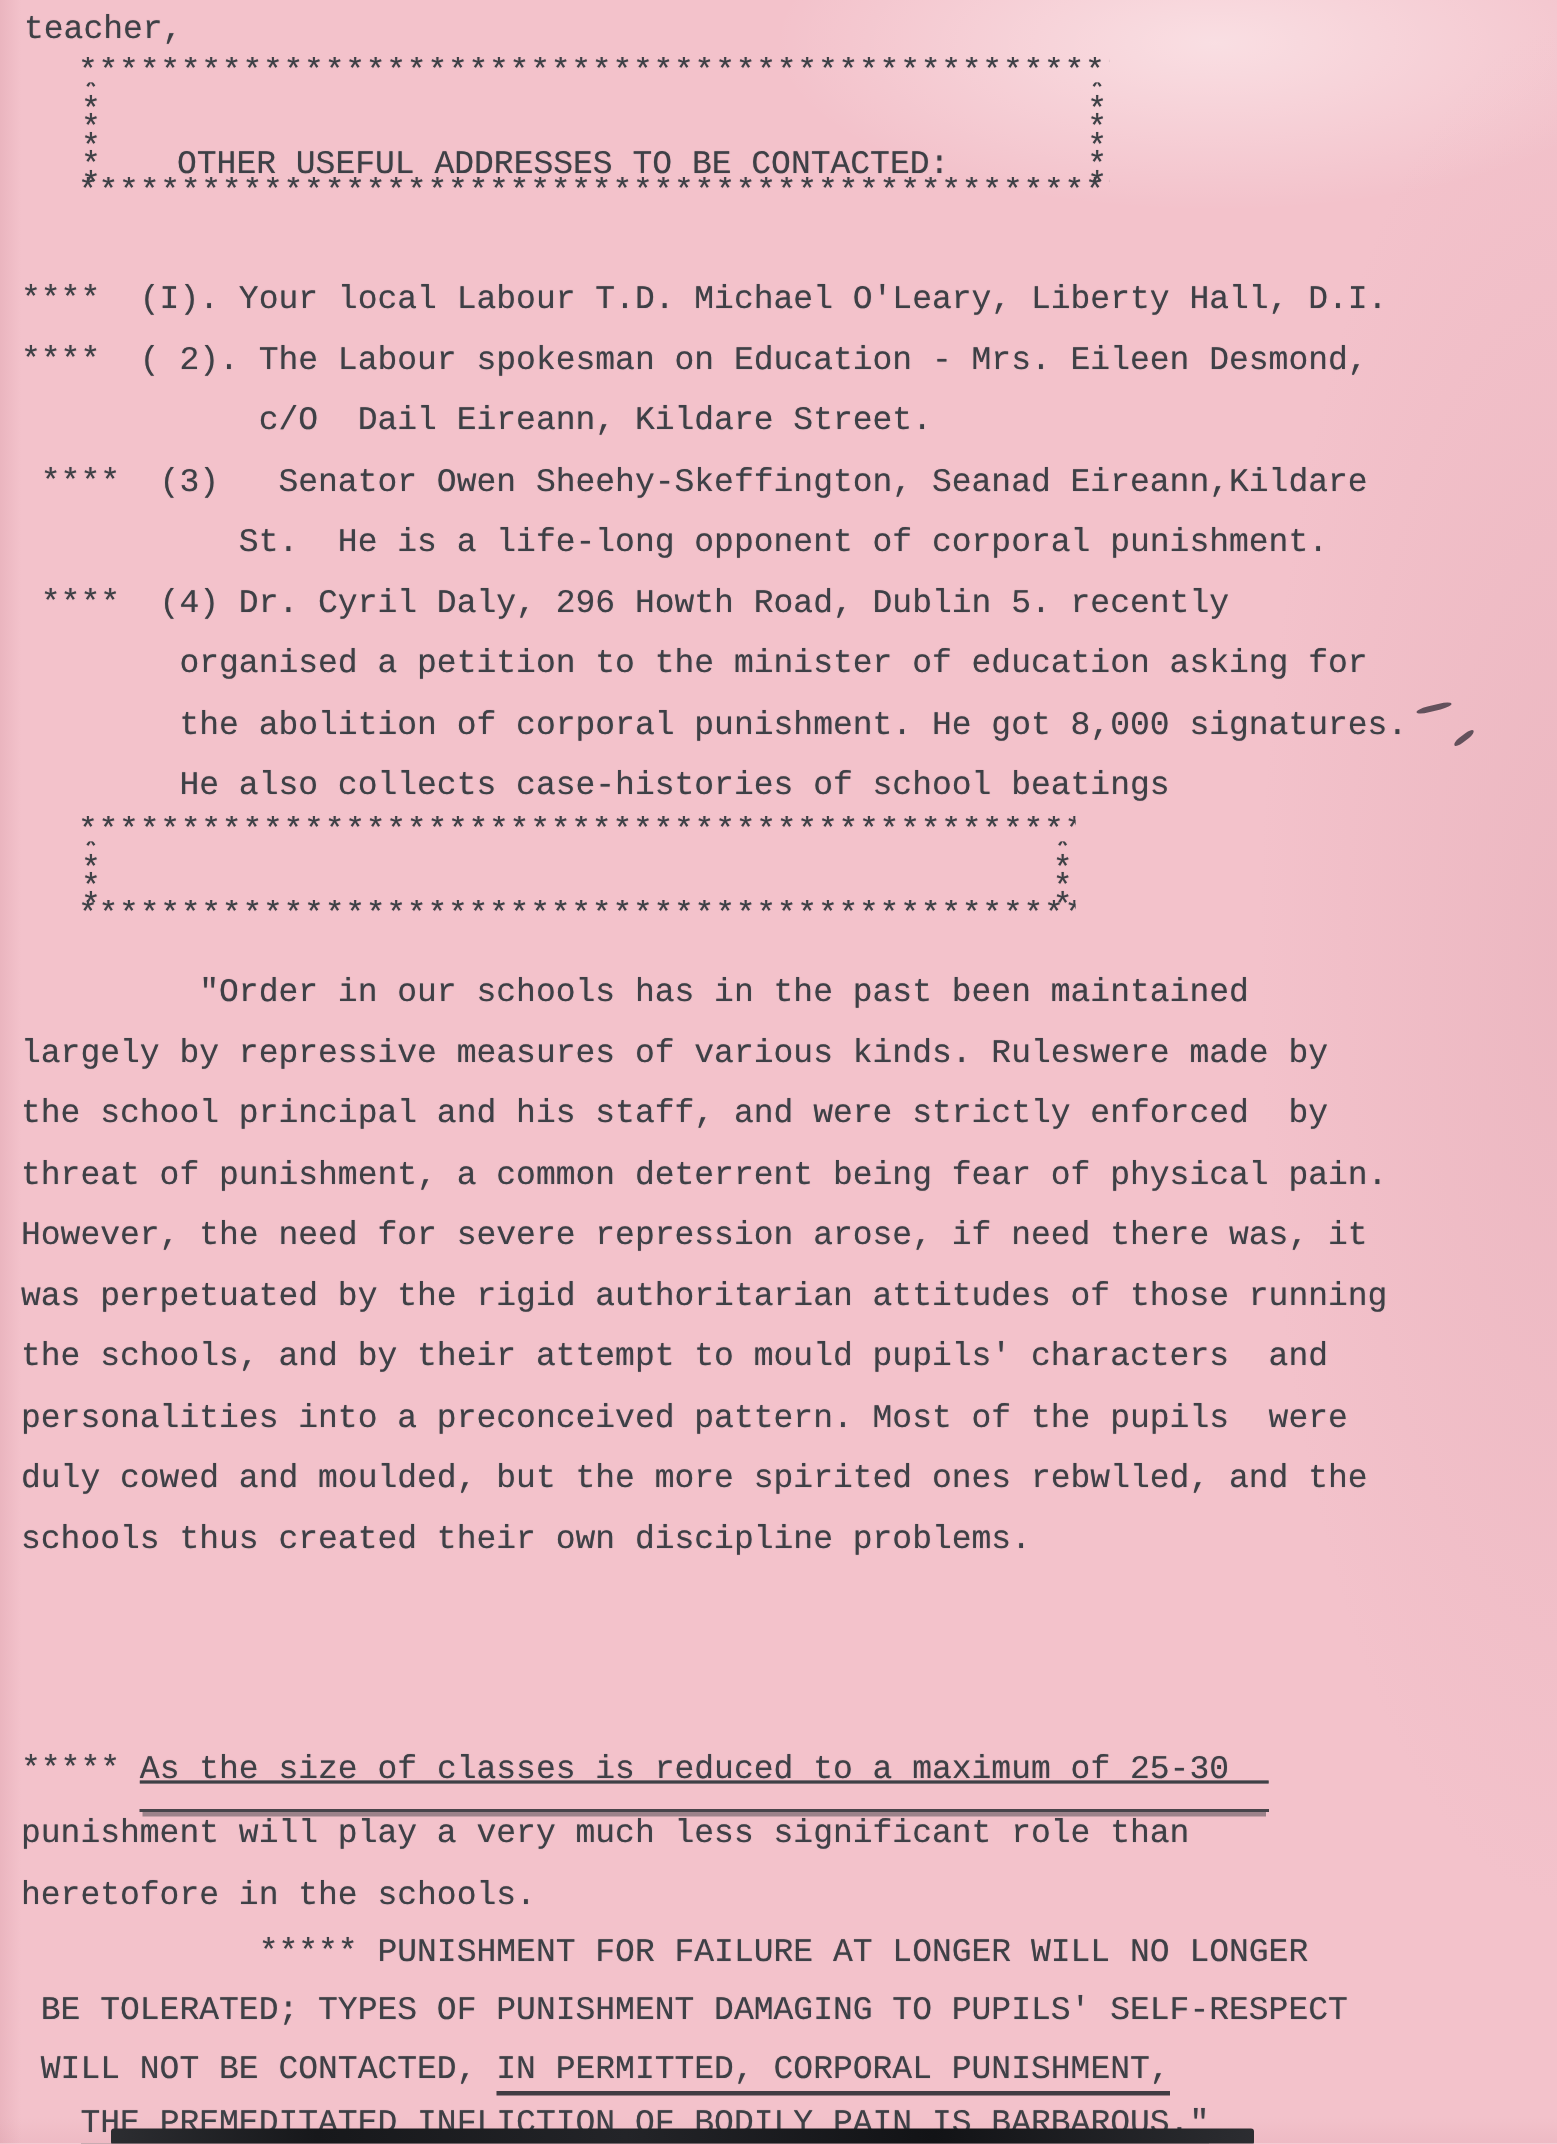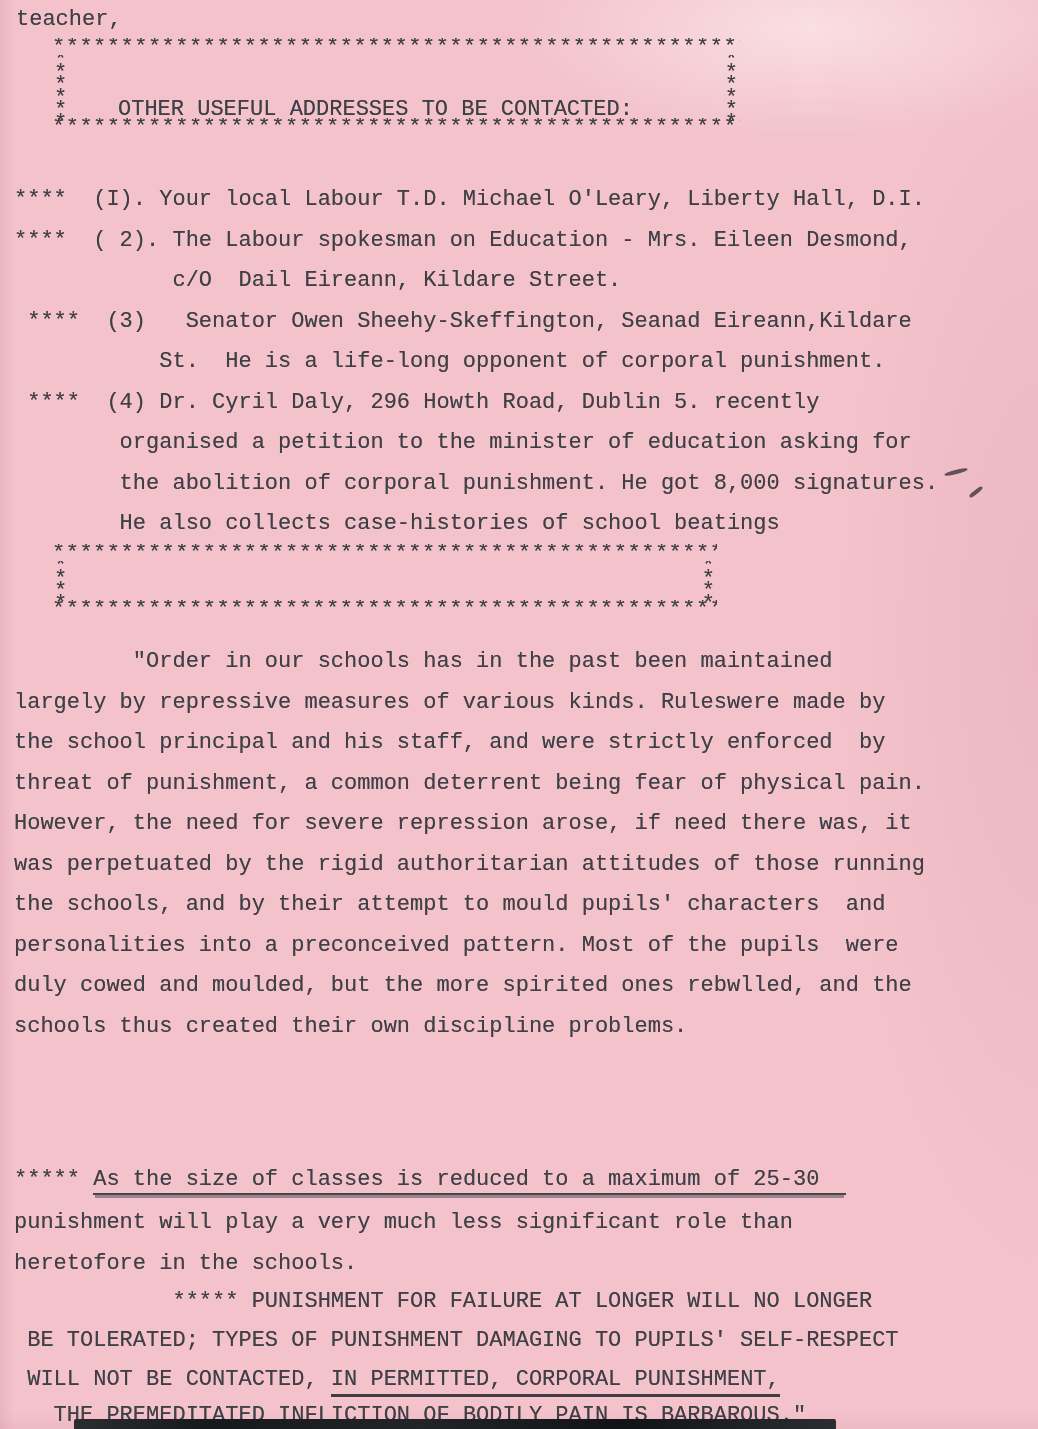--- a/index.html
+++ b/index.html
@@ -19,21 +19,21 @@
     text-shadow:0 0 0.6px rgba(62,64,70,0.55);
   }
   .tline{position:absolute;white-space:pre;line-height:40px;}
   .block{position:absolute;white-space:pre;}
   .lh{line-height:40.5px;}
   .starbox{position:absolute;}
   .star-row{position:absolute;left:0;right:0;overflow:hidden;white-space:pre;line-height:20px;letter-spacing:0.5px;}
   .star-col{position:absolute;top:17px;bottom:16px;width:16px;overflow:hidden;white-space:pre;line-height:12.5px;}
   .box-title{position:absolute;white-space:pre;}
   .ul{border-bottom:2px solid rgba(52,54,60,0.85);padding-bottom:1px;}
-  .ul-double{border-bottom:2.5px solid rgba(52,54,60,0.9);box-shadow:0 5px 0 -2px rgba(52,54,60,0.45);padding-bottom:1px;}
+  .ul-double{border-bottom:2.5px solid rgba(52,54,60,0.9);box-shadow:0 5px 0 -2px rgba(52,54,60,0.45);padding-bottom:14px;text-decoration:underline;}
   .ul-thick{border-bottom:3px solid rgba(45,46,52,0.9);padding-bottom:2px;}
   .bar{position:absolute;background:linear-gradient(90deg,#2c2d31 0%,#17181b 18%,#232428 45%,#121316 72%,#2c2d31 100%);border-radius:2px;}
   .smudge{position:absolute;background:rgba(52,46,56,0.75);border-radius:40%/60%;}
 </style>
 </head>
 <body>
 
 <div id="sheet">
 
   <div class="tline" style="left:16px;top:0px;">teacher,</div>

